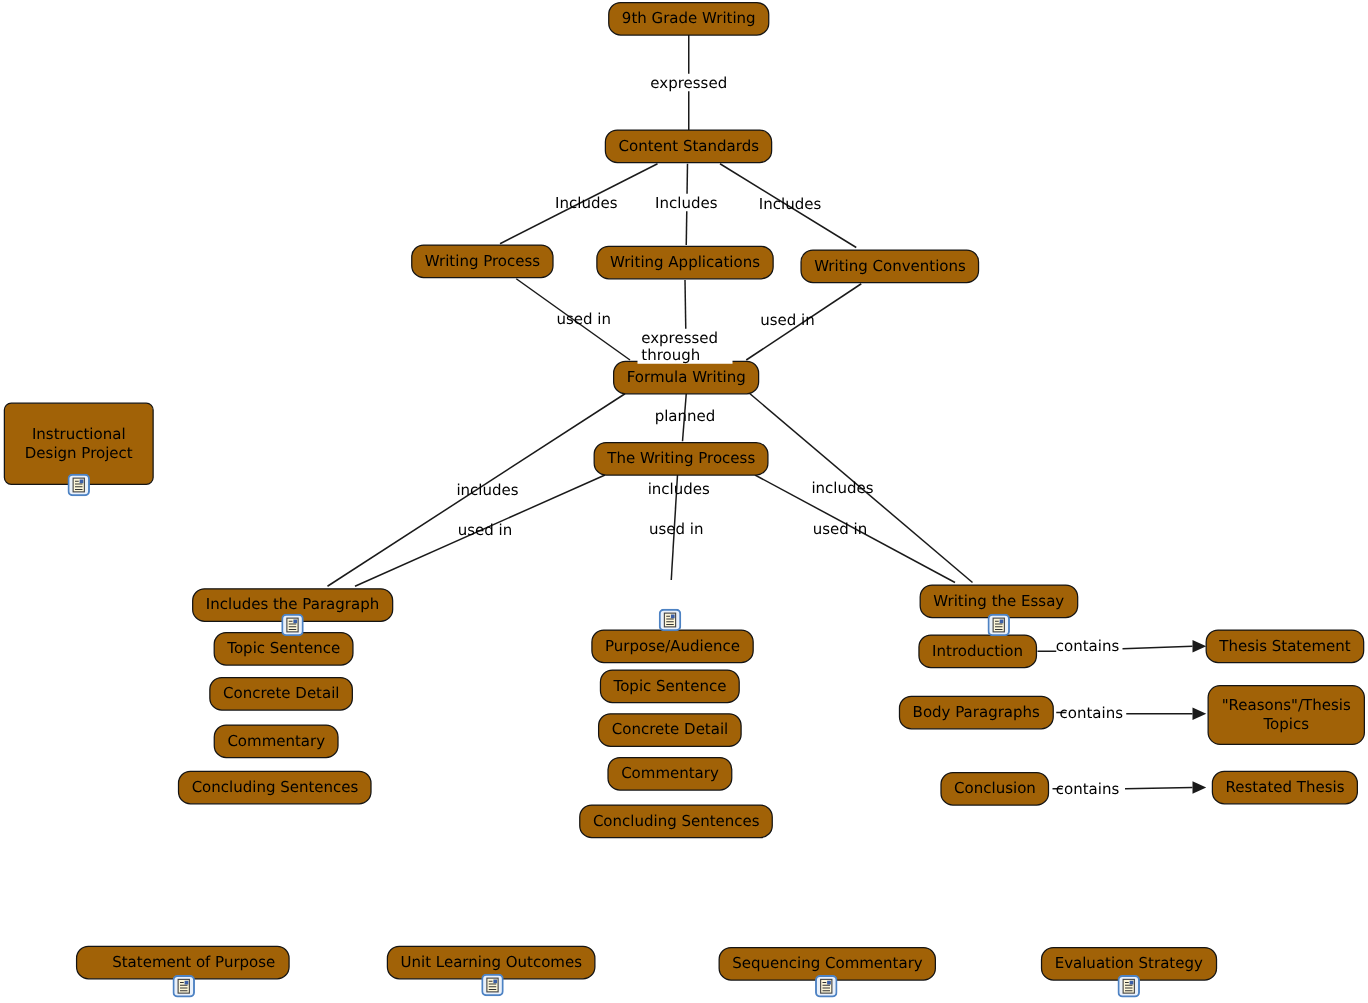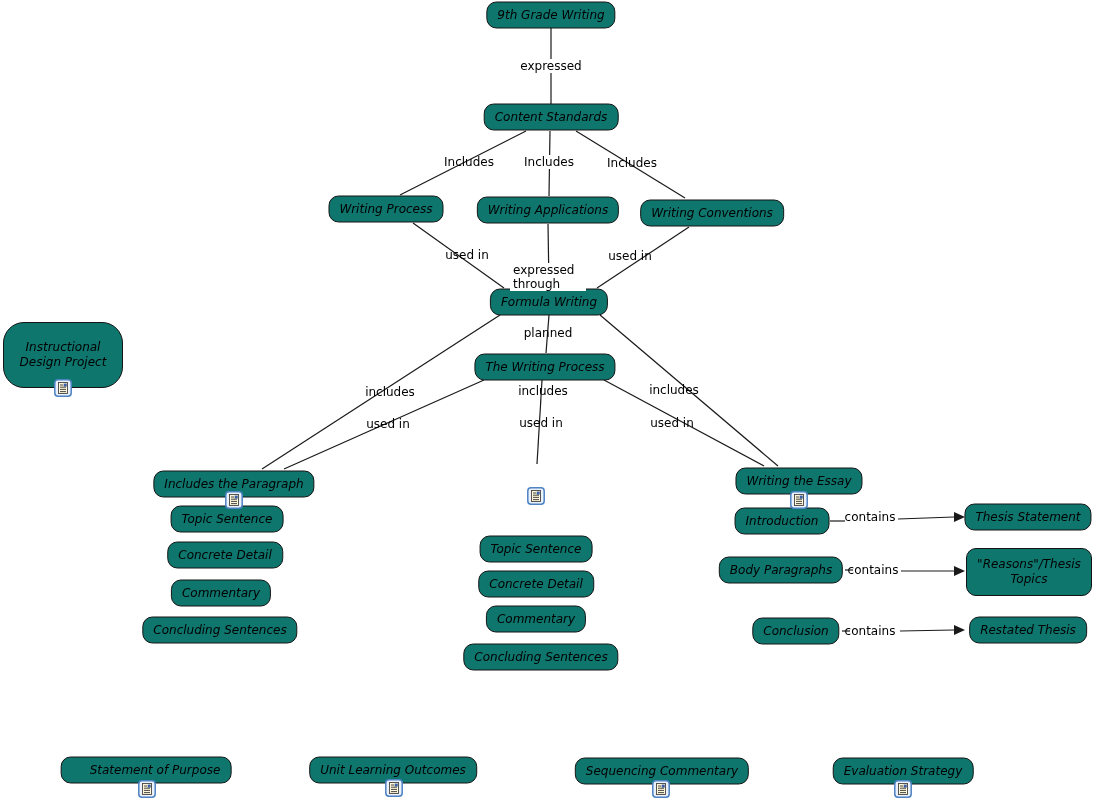--- a/index.html
+++ b/index.html
@@ -3,26 +3,26 @@
 <meta charset="utf-8">
 <style>
   html,body{margin:0;padding:0;background:#ffffff;}
   .canvas{
     position:relative;width:1094px;height:802px;background:#ffffff;
     font-family:"DejaVu Sans","Liberation Sans",sans-serif;overflow:hidden;
   }
   .links{position:absolute;left:0;top:0;z-index:0;}
   .concept{
     position:absolute;transform:translate(-50%,-50%);z-index:1;
-    background:#0f766e;border:1px solid #141414;border-radius:10px;
+    background:#a16207;border:1px solid #141414;border-radius:10px;
     padding:5px 10px;font-size:12px;line-height:15px;color:#000;
-    white-space:nowrap;text-align:center;box-sizing:border-box;font-style:italic;
+    white-space:nowrap;text-align:center;box-sizing:border-box;
   }
   .concept.wrap{white-space:normal;display:flex;align-items:center;justify-content:center;padding:2px 6px;}
-  #c-idp{width:120px;height:66px;border-radius:21px;}
+  #c-idp{width:120px;height:66px;border-radius:6px;}
   #c-reasons{width:126px;height:48px;}
   .ll{
     position:absolute;transform:translate(-50%,-50%);z-index:2;
     font-size:12px;color:#000;white-space:nowrap;line-height:14px;
   }
   .ll.bg{background:#ffffff;padding:0 3px;}
   .ll.wrap2{white-space:normal;width:70px;text-align:left;margin-top:21px;}
   .res{position:absolute;transform:translate(-50%,-50%);z-index:3;width:18px;height:18px;}
   .res svg{display:block;}
 </style>
@@ -66,20 +66,21 @@
   <div class="concept" style="left:712px;top:213px;">Writing Conventions</div>
   <div class="concept" style="left:549px;top:302px;">Formula Writing</div>
   <div class="concept" style="left:545px;top:367px;">The Writing Process</div>
 
   <div class="concept" style="left:234px;top:484px;">Includes the Paragraph</div>
   <div class="concept" style="left:227px;top:519px;">Topic Sentence</div>
   <div class="concept" style="left:225px;top:555px;">Concrete Detail</div>
   <div class="concept" style="left:221px;top:593px;">Commentary</div>
   <div class="concept" style="left:220px;top:630px;">Concluding Sentences</div>
 
+  <div class="concept" style="left:538px;top:517px;">Purpose/Audience</div>
   <div class="concept" style="left:536px;top:549px;">Topic Sentence</div>
   <div class="concept" style="left:536px;top:584px;">Concrete Detail</div>
   <div class="concept" style="left:536px;top:619px;">Commentary</div>
   <div class="concept" style="left:541px;top:657px;">Concluding Sentences</div>
 
   <div class="concept" style="left:799px;top:481px;">Writing the Essay</div>
   <div class="concept" style="left:782px;top:521px;">Introduction</div>
   <div class="concept" style="left:1028px;top:517px;">Thesis Statement</div>
   <div class="concept" style="left:781px;top:570px;">Body Paragraphs</div>
   <div class="concept wrap" id="c-reasons" style="left:1029px;top:572px;">"Reasons"/Thesis Topics</div>

